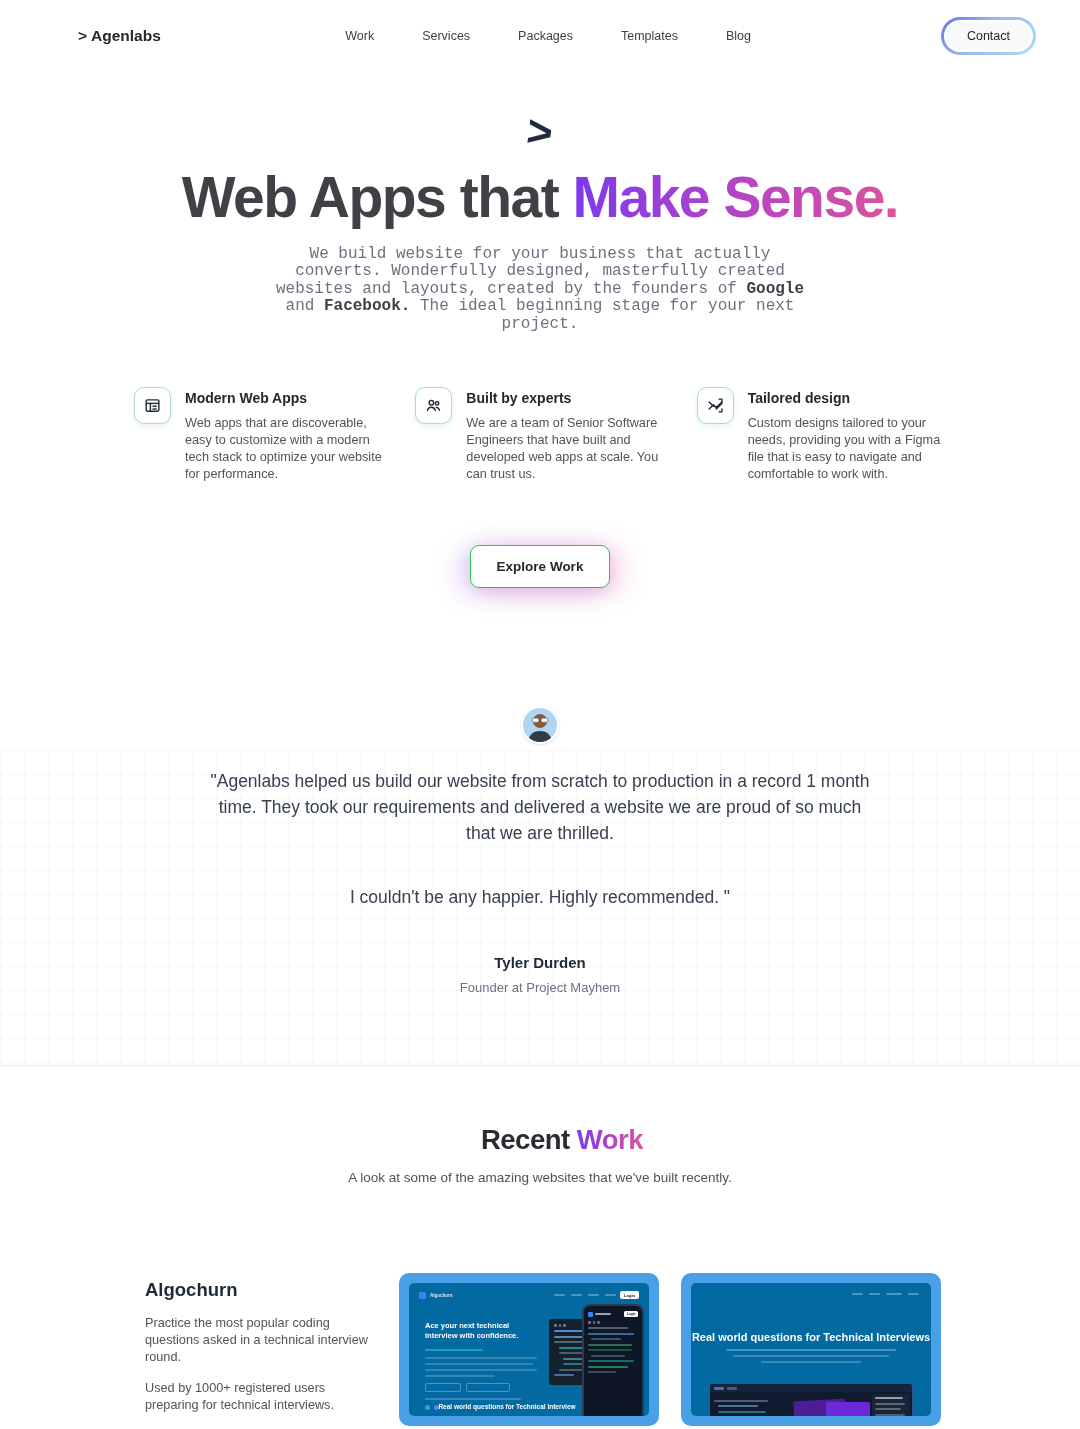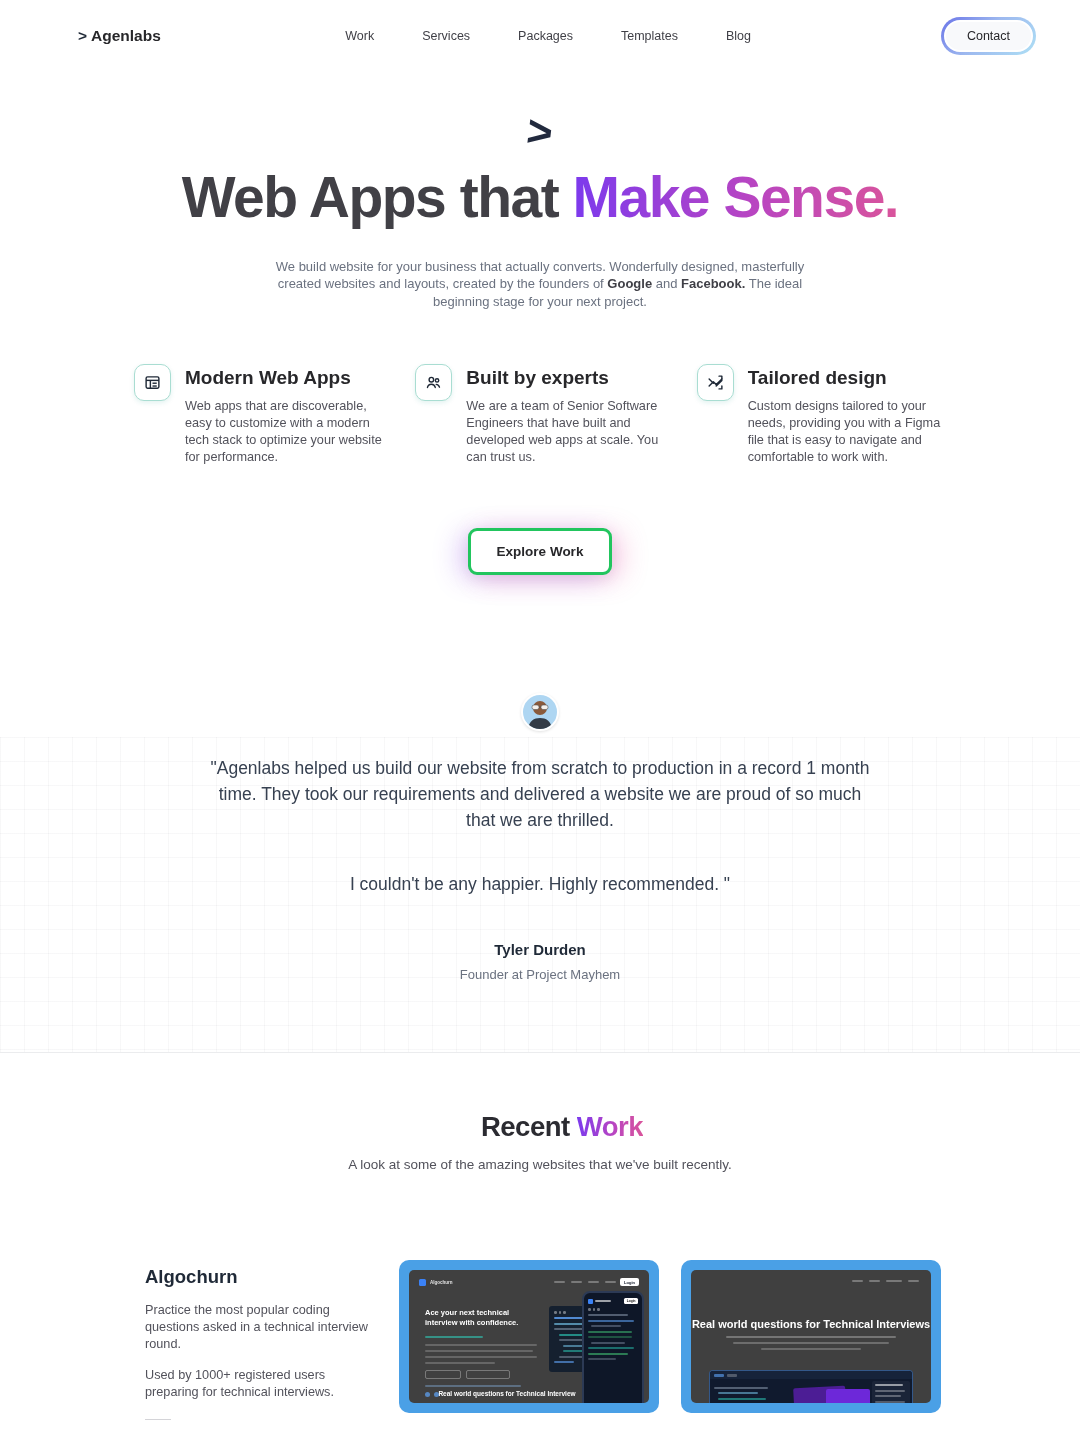--- a/index.html
+++ b/index.html
@@ -13,33 +13,33 @@
   .nav { position:absolute; left:50%; top:0; height:72px; transform:translateX(-48%); display:flex; align-items:center; gap:48px; }
   .nav-item { font-size:12.5px; color:#3f3f46; cursor:pointer; }
   .contact-wrap { margin-left:auto; background:linear-gradient(135deg,#6973e8 0%, #9db8ef 45%, #aee0f5 100%); padding:3px; border-radius:9999px; cursor:pointer; }
   .contact-btn { background:#f8f9fb; border:2px solid #ffffff; border-radius:9999px; padding:7px 21px; font-size:12.5px; color:#27272a; }
 
   
   .hero { text-align:center; }
   .hero-glyph { margin-top:38px; display:inline-block; font-size:44px; font-weight:800; color:#222a3e; transform:rotate(7deg); line-height:1; }
   .hero-title { margin-top:14px; font-size:57px; font-weight:800; letter-spacing:-1.5px; color:#414046; line-height:1.05; }
   .grad-text { background:linear-gradient(90deg,#7c3aed 0%, #b845c2 55%, #d9549b 100%); -webkit-background-clip:text; background-clip:text; color:transparent; }
-  .hero-intro { width:545px; margin:30px auto 0; font-size:13px; line-height:17.5px; color:#6b7280; }
+  .hero-intro { width:545px; margin:18px auto 0; font-size:16px; line-height:17.5px; color:#6b7280;font-family:Liberation Mono, monospace; }
   .hero-intro b { color:#3f3f46; }
 
   
   .features { width:812px; margin:54px auto 0; display:flex; gap:32px; text-align:left; }
   .feature { flex:1; display:flex; gap:14px; }
   .feature-icon { flex:none; width:37px; height:37px; border:1px solid #a9ddd2; border-radius:10px; background:#fff; display:flex; align-items:center; justify-content:center; box-shadow:0 2px 5px rgba(20,150,130,.12); color:#1f2937; }
-  .feature h3 { font-size:19px; font-weight:bold; color:#27272a; margin:3px 0 9px; }
+  .feature h3 { font-size:14px; font-weight:bold; color:#27272a; margin:3px 0 9px; }
   .feature p { font-size:12.7px; line-height:17px; color:#52525b; }
 
   
   .cta-row { text-align:center; margin-top:62px; }
-  .explore-btn { display:inline-block; background:#ffffff; border:3px solid #22c55e; border-radius:9px; padding:13px 26px; font-size:13.5px; font-weight:bold; color:#27272a; cursor:pointer;
+  .explore-btn { display:inline-block; background:#ffffff; border:1px solid #22c55e; border-radius:9px; padding:13px 26px; font-size:13.5px; font-weight:bold; color:#27272a; cursor:pointer;
     box-shadow:-10px 4px 26px rgba(124,58,237,.22), 10px 4px 26px rgba(236,72,153,.25), 0 4px 14px rgba(0,0,0,.05); }
 
   
   .testimonial { margin-top:118px; text-align:center; padding-bottom:70px; border-bottom:1px solid #ebecee; position:relative; }
   .testimonial .grid-bg { position:absolute; inset:44px 0 0 0; pointer-events:none;
     background-image:linear-gradient(to right, rgba(17,24,39,.033) 1px, transparent 1px), linear-gradient(to bottom, rgba(17,24,39,.033) 1px, transparent 1px);
     background-size:24px 24px; }
   .avatar { position:relative; width:38px; height:38px; border-radius:50%; margin:0 auto; background:#aed6f2; overflow:hidden; border:2px solid #fff; box-shadow:0 1px 3px rgba(0,0,0,.12); }
   .quote { position:relative; width:660px; margin:24px auto 0; font-size:17.5px; line-height:26px; color:#374151; }
   .quote p + p { margin-top:38px; }
@@ -53,21 +53,21 @@
 
   
   .projects { width:790px; margin:88px auto 0; display:flex; gap:22px; }
   .project-info { width:232px; flex:none; padding-top:6px; }
   .project-info h2 { font-size:18.5px; font-weight:bold; color:#1f2937; }
   .project-info p { margin-top:14px; font-size:12.7px; line-height:17px; color:#52525b; }
   .project-divider { width:26px; height:1px; background:#d4d4d8; margin-top:18px; }
   .live-btn { margin-top:18px; background:#131c31; color:#fff; border:none; border-radius:7px; padding:9px 17px; font-size:12px; font-weight:bold; cursor:pointer; font-family:"Liberation Sans",sans-serif; }
 
   .shot-card { width:260px; height:153px; flex:none; background:#4aa0e6; border-radius:10px; padding:10px; cursor:pointer; }
-  .screen { position:relative; width:100%; height:100%; background:#404040; border-radius:5px; overflow:hidden;padding-left:22px; }
+  .screen { position:relative; width:100%; height:100%; background:#0369a1; border-radius:5px; overflow:hidden;padding-left:22px; }
 
   .bar { position:absolute; border-radius:1px; background:rgba(255,255,255,.2); height:2px; }
   .mini-nav { position:absolute; top:8px; left:10px; right:10px; display:flex; align-items:center; gap:4px; }
   .mini-logo { width:7px; height:7px; border-radius:1.5px; background:#3b82f6; flex:none; }
   .mini-brand { font-size:4.5px; font-weight:bold; color:rgba(255,255,255,.85); }
   .mini-links { margin-left:auto; display:flex; gap:6px; }
   .mini-links i { display:block; width:11px; height:2px; background:rgba(255,255,255,.3); border-radius:1px; }
   .mini-login { background:#fff; color:#111827; font-size:4px; font-weight:bold; border-radius:2px; padding:1.5px 4px; }
 
   .c1-headline { position:absolute; left:16px; top:38px; width:116px; font-size:7.5px; font-weight:bold; color:#fff; line-height:1.3; }

